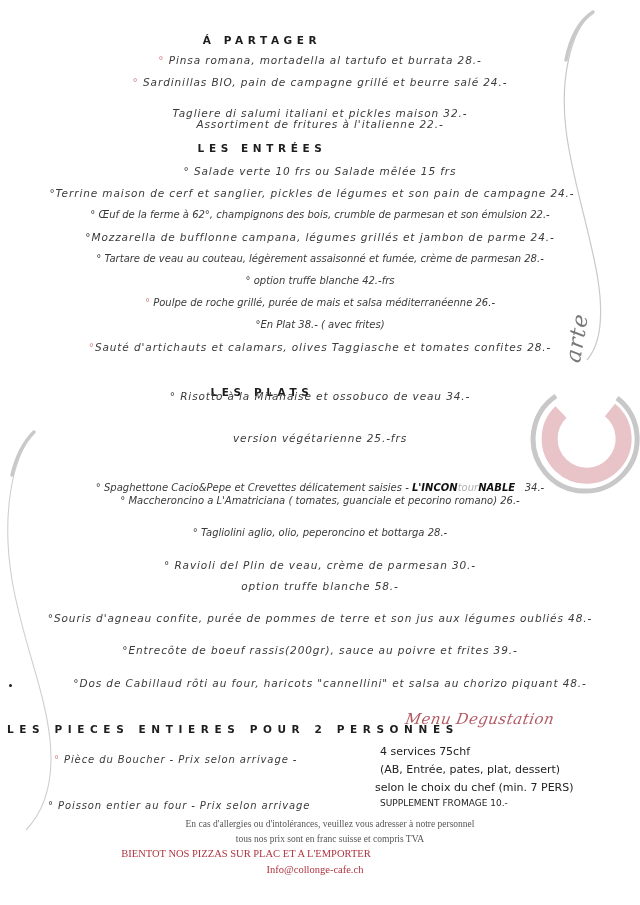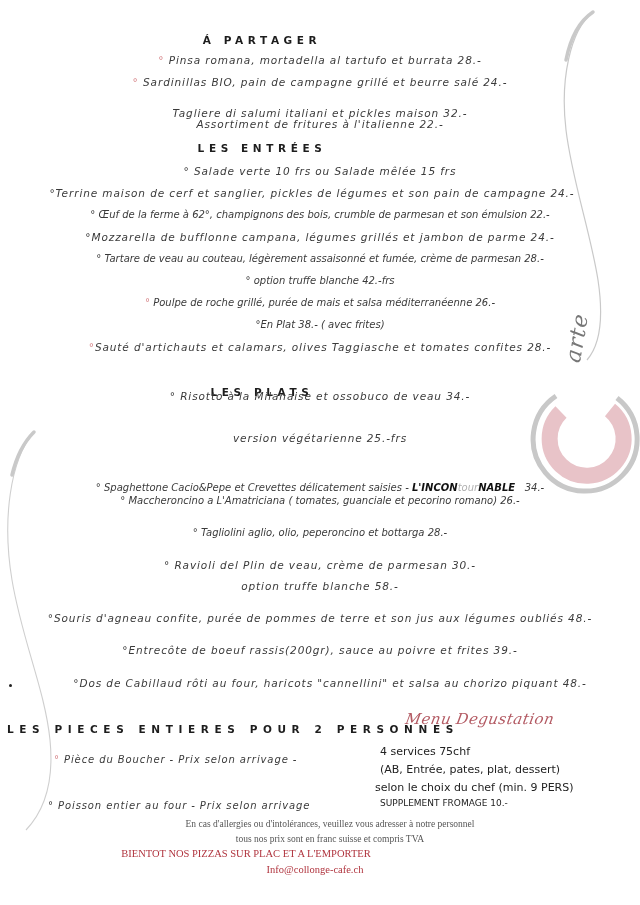--- a/index.html
+++ b/index.html
@@ -95,19 +95,19 @@
 <div class="bullet-dot"></div>
 <div class="line" style="top:677px; left:10px;"><span class="b">°</span><span>Dos de Cabillaud rôti au four, haricots "cannellini" et salsa au chorizo piquant   48.-</span></div>
 
 <div class="left-title">LES PIECES ENTIERES POUR 2 PERSONNES</div>
 <div class="left-line" style="left:54px; top:754px;"><span class="b red">°</span> <span>Pièce du Boucher  - Prix selon arrivage -</span></div>
 <div class="left-line" style="left:48px; top:772px;margin-top:28px;"><span class="b">°</span> <span>Poisson entier au four - Prix selon arrivage</span></div>
 
 <div class="deg-script">Menu Degustation</div>
 <div class="deg" style="top:745px;">4 services 75chf</div>
 <div class="deg" style="top:763px;">(AB, Entrée, pates, plat, dessert)</div>
-<div class="deg" style="top:781px; left:375px;">selon le choix du chef  (min. 9 PERS)</div>
+<div class="deg" style="top:781px; left:375px;">selon le choix du chef  (min. 7 PERS)</div>
 <div class="deg" style="top:798px; font-size:9px;">SUPPLEMENT FROMAGE 10.-</div>
 
 <div class="footer" style="top:819px;">En cas d'allergies ou d'intolérances, veuillez vous adresser à notre personnel</div>
 <div class="footer" style="top:834px;">tous nos prix sont en franc suisse et compris TVA</div>
 <div class="footer red" style="top:848px; left:-84px;">BIENTOT NOS PIZZAS SUR PLAC ET A L'EMPORTER</div>
 <div class="footer red" style="top:864px; left:-15px;">Info@collonge-cafe.ch</div>
 
 </body></html>

